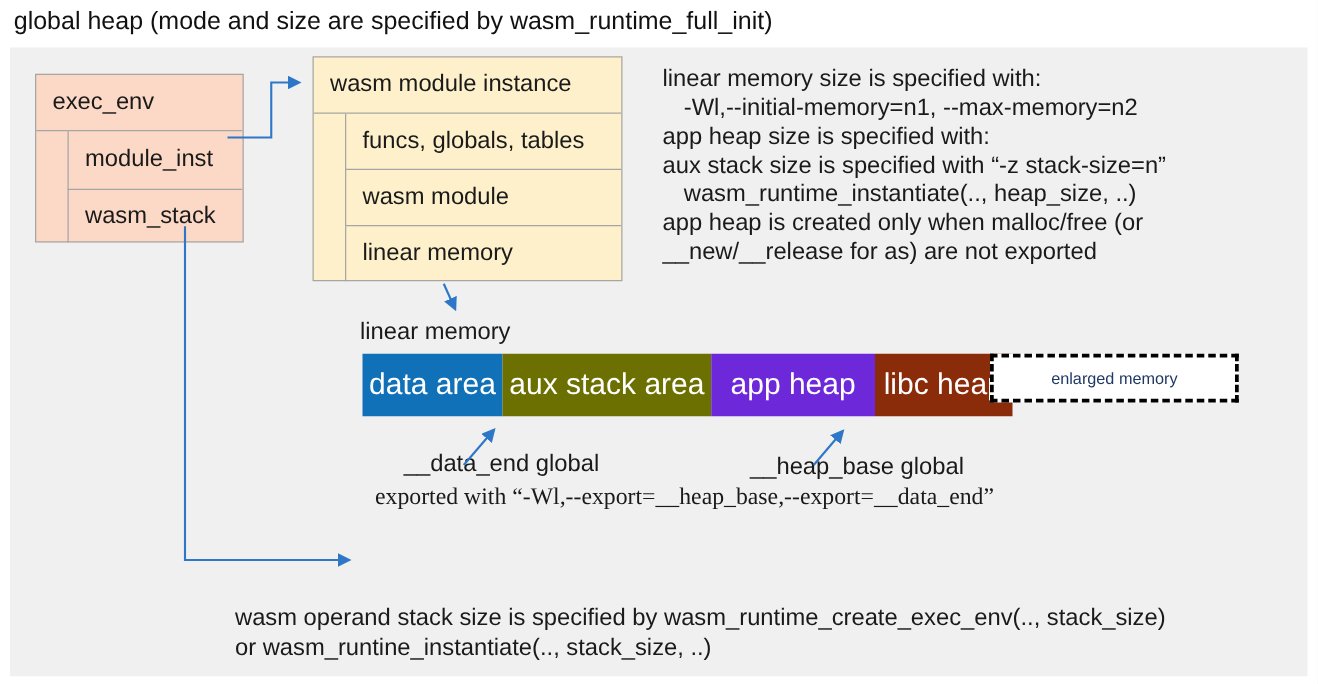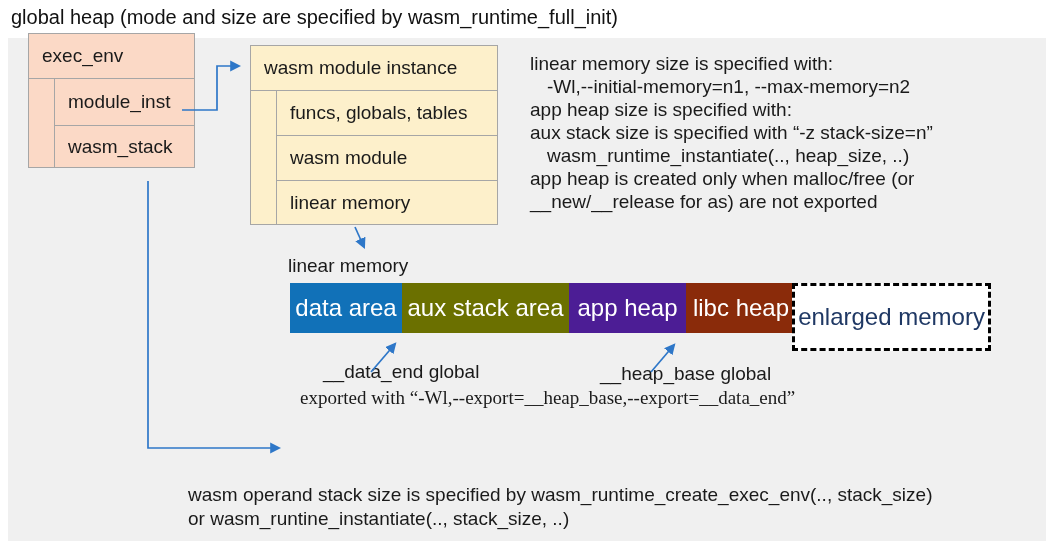--- a/index.html
+++ b/index.html
@@ -21,38 +21,38 @@
     padding-left: 13px; font-size: 19px;
     border-bottom: 1px solid #a6a6a6;
   }
   .struct-rows { position: absolute; left: 25px; top: 45px; right: 0; bottom: 0; }
   .struct-row {
     display: flex; align-items: center; padding-left: 13px;
     font-size: 19px; border-left: 1px solid #a6a6a6;
   }
   .row-divider { border-bottom: 1px solid #a6a6a6; }
 
-  #exec-env { left: 28px; top: 33px; width: 167px; height: 135px; }
+  #exec-env { left: 28px; top: 59px; width: 167px; height: 135px; }
   #module-instance { left: 250px; top: 45px; width: 248px; height: 180px; }
 
   #notes-right { left: 530px; top: 52px; font-size: 19px; line-height: 23px; }
   #notes-right .indent { padding-left: 17px; }
 
   #linear-memory-label { left: 288px; top: 255px; font-size: 19px; }
 
   #memory-bar { left: 290px; top: 283px; height: 50px; display: flex; }
   .mem-seg {
     height: 50px; display: flex; align-items: center; justify-content: center;
     font-size: 24px; color: #fff; white-space: nowrap;
   }
   #enlarged-memory {
-    left: 792px; top: 283px; width: 199px; height: 68px;
+    left: 792px; top: 283px; width: 199px; height: 39px;
     background: #ffffff; border: 3px dashed #000;
     display: flex; align-items: center; justify-content: center;
-    font-size: 24px;
+    font-size: 13px;
   }
 
   .annot { font-size: 19px; white-space: nowrap; }
   #data-end-label { left: 323px; top: 361px; }
   #heap-base-label { left: 600px; top: 363px; }
   #exported-label { left: 300px; top: 387px; font-family: Liberation Serif, serif; }
 
   #operand-stack {
     left: 288px; top: 425px; width: 504px; height: 45px;
     display: flex; align-items: center; justify-content: center;
@@ -96,21 +96,21 @@
     <div class="indent">wasm_runtime_instantiate(.., heap_size, ..)</div>
     <div>app heap is created only when malloc/free (or</div>
     <div>__new/__release for as) are not exported</div>
   </div>
 
   <div id="linear-memory-label" class="abs">linear memory</div>
 
   <div id="memory-bar" class="abs">
     <div class="mem-seg" style="width: 112px; background: rgb(17, 113, 184);">data area</div>
     <div class="mem-seg" style="width: 167px; background: rgb(107, 112, 0);">aux stack area</div>
-    <div class="mem-seg" style="width: 117px; background: #4c1d95;">app heap</div>
+    <div class="mem-seg" style="width: 131px; background: #6d28d9;">app heap</div>
     <div class="mem-seg" style="width: 110px; background: rgb(138, 43, 10);">libc heap</div>
   </div>
 
   <div id="enlarged-memory" class="abs" style="color: rgb(31, 56, 100);">enlarged memory</div>
 
   <div id="data-end-label" class="abs annot">__data_end global</div>
   <div id="heap-base-label" class="abs annot">__heap_base global</div>
   <div id="exported-label" class="abs annot">exported with “-Wl,--export=__heap_base,--export=__data_end”</div>
 
 

